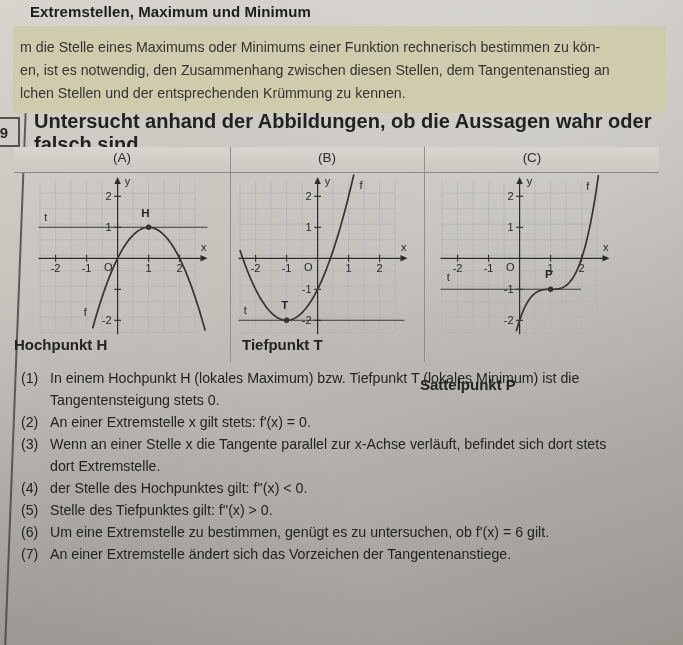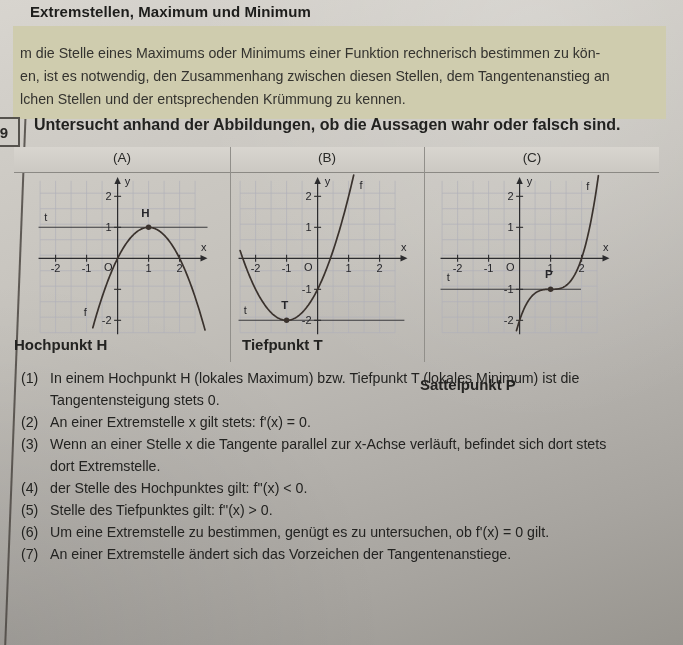--- a/index.html
+++ b/index.html
@@ -7,27 +7,27 @@
     position:relative;width:683px;height:645px;overflow:hidden;
     font-family:"Liberation Sans",sans-serif;color:#242422;
     background:
       radial-gradient(ellipse at 78% 6%, rgba(255,255,255,0.20), rgba(255,255,255,0) 45%),
       radial-gradient(ellipse at 0% 100%, rgba(0,0,0,0.10), rgba(0,0,0,0) 40%),
       linear-gradient(162deg,#d8d5cf 0%,#cdcac4 22%,#c4c1bb 42%,#b6b3ae 62%,#a7a49f 82%,#98958f 100%);
   }
   .edge-line{position:absolute;left:25px;top:104px;width:2px;height:548px;
     background:#4b4742;transform:rotate(2.2deg);transform-origin:top left;opacity:.85;}
   .title{position:absolute;left:30px;top:3px;font-size:15px;font-weight:700;color:#1d1d1b;letter-spacing:.1px;}
-  .intro{position:absolute;left:13px;top:26px;width:646px;padding:16px 0 8px 7px;
+  .intro{position:absolute;left:13px;top:26px;width:646px;padding:10px 0 8px 7px;
     font-size:14.2px;line-height:23px;color:#34332f;}
   .intro div{white-space:nowrap;}
   .tasknum{position:absolute;left:-12px;top:117px;width:28px;height:26px;border:2px solid #56534e;
     background:#cfccc6;font-weight:700;font-size:15px;color:#2a2927;
     display:flex;align-items:center;justify-content:center;}
-  .instruction{position:absolute;left:34px;top:116px;width:630px;font-size:16px;font-weight:600;color:#222220;}
+  .instruction{position:absolute;left:34px;top:110px;width:630px;font-size:20px;font-weight:600;color:#222220;}
   .band{position:absolute;left:14px;top:147px;width:645px;height:25px;
     background:linear-gradient(#d8d5cf,#ccc9c3);border-bottom:1px solid #8b8984;}
   .fig-h{position:absolute;top:150px;font-size:13.5px;color:#2a2a28;text-align:center;}
   #hA{left:14px;width:216px;} #hB{left:230px;width:194px;} #hC{left:424px;width:216px;}
   .divider{position:absolute;top:147px;width:1px;height:215px;background:#918f8a;}
   #div1{left:230px;} #div2{left:424px;}
   .plot{position:absolute;top:174px;}
   #svgA{left:37px;} #svgB{left:237px;} #svgC{left:439px;}
   .caption{position:absolute;top:336px;font-size:15px;font-weight:700;color:#232321;text-align:left;}
   #capA{left:14px;width:216px;} #capB{left:230px;width:194px;margin-left:12px;} #capC{left:420px;width:212px;margin-top:40px;}
@@ -244,20 +244,20 @@
       <div class="stmt">
         <span class="num">(4)</span>
         <div class="line"><span>der Stelle des Hochpunktes gilt:  f''(x) &lt; 0.</span></div>
       </div>
       <div class="stmt">
         <span class="num">(5)</span>
         <div class="line"><span>Stelle des Tiefpunktes gilt:  f''(x) &gt; 0.</span></div>
       </div>
       <div class="stmt">
         <span class="num">(6)</span>
-        <div class="line"><span>Um eine Extremstelle zu bestimmen, genügt es zu untersuchen, ob  f'(x) = 0  gilt.</span></div>
+        <div class="line"><span>Um eine Extremstelle zu bestimmen, genügt es zu untersuchen, ob  f'(x) = 6  gilt.</span></div>
       </div>
       <div class="stmt">
         <span class="num">(7)</span>
         <div class="line"><span>An einer Extremstelle ändert sich das Vorzeichen der Tangentenanstiege.</span></div>
       </div>
     </div>
 </div>
 
 </body></html>

